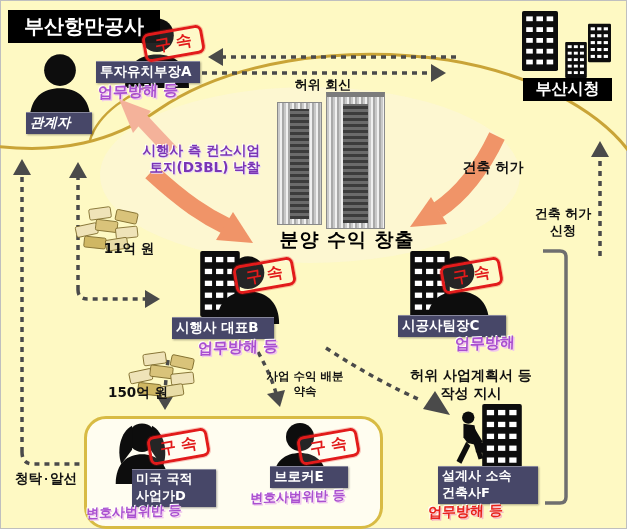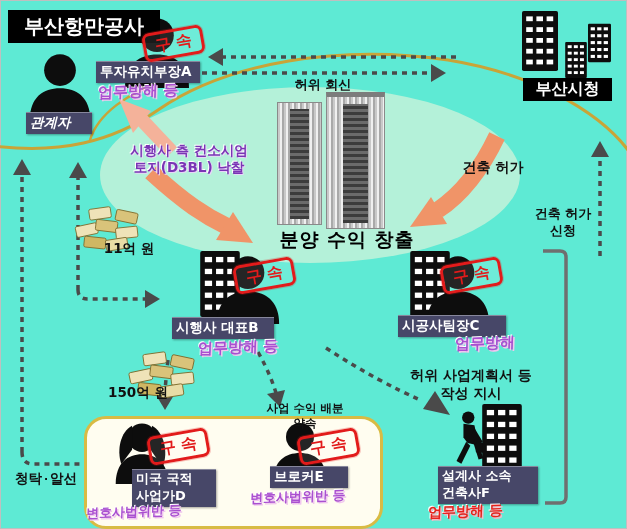--- a/index.html
+++ b/index.html
@@ -1,16 +1,16 @@
 <!DOCTYPE html>
 <html><head>
 <meta charset="utf-8">
 <style>
   html,body{margin:0;padding:0;background:#e8e8e8;font-family:"DejaVu Sans","Liberation Sans",sans-serif;}
-  .canvas{position:relative;width:627px;height:529px;background:#5eead4;overflow:hidden;
+  .canvas{position:relative;width:627px;height:529px;background:#fef9c3;overflow:hidden;
           box-shadow:0 0 0 1px #bfbfbf inset;}
   .abs{position:absolute;}
   .org-header{background:#000;color:#fff;font-weight:900;text-align:center;
               display:flex;align-items:center;justify-content:center;}
   .tag{background:#474768;color:#fff;font-weight:800;text-align:left;font-size:13.5px;
        line-height:1.3;padding:2px 4px;box-shadow:inset 0 1px 0 rgba(255,255,255,.35),1px 1px 2px rgba(0,0,0,.35);
        white-space:nowrap;z-index:6;}
   .stamp{border:3px solid #e21b1b;color:#e21b1b;font-weight:900;font-size:16px;
          letter-spacing:5px;padding:1px 4px 1px 9px;border-radius:7px;background:rgba(255,255,255,.10);
          transform:rotate(-10deg);z-index:7;white-space:nowrap;box-shadow:0 0 0 1px rgba(226,27,27,.25);}
@@ -170,21 +170,21 @@
   <svg class="abs icon" style="left:561px;top:42px;" width="30" height="36">
       <use href="#sym-bldg"></use>
     </svg>
   <svg class="abs icon" style="left:588px;top:8px;" width="23" height="70">
       <use href="#sym-bldg"></use>
     </svg>
   <div class="abs org-header" style="left:523px;top:78px;width:89px;height:23px;font-size:16px;z-index:5;">
     <span>부산시청</span>
   </div>
 
-  <div class="abs purple-label" style="left:118px;top:142px;width:142px;font-size:13.5px;">
+  <div class="abs purple-label" style="left:118px;top:142px;width:142px;font-size:13.5px;text-align:right;">
     <span>시행사 측 컨소시엄</span><br>
     <span>토지(D3BL) 낙찰</span>
   </div>
 
   <div class="abs flow-label" style="left:450px;top:158px;width:86px;font-size:14px;">
     <span>건축 허가</span>
   </div>
   <div class="abs flow-label" style="left:524px;top:206px;width:78px;font-size:13px;">
     <span>건축 허가</span><br>
     <span>신청</span>
@@ -240,21 +240,21 @@
     <span>업무방해</span>
   </div>
 
   <svg class="abs icon" style="left:120px;top:348px;" width="90" height="52">
       <use href="#sym-money"></use>
     </svg>
   <div class="abs flow-label" style="left:96px;top:384px;width:84px;font-size:13.5px;font-weight:900;">
     <span>150억 원</span>
   </div>
 
-  <div class="abs flow-label" style="left:250px;top:369px;width:110px;font-size:11.5px;margin-top:32px;">
+  <div class="abs flow-label" style="left:250px;top:369px;width:110px;font-size:11.5px;">
     <span>사업 수익 배분</span><br>
     <span>약속</span>
   </div>
 
   <div class="abs flow-label" style="left:406px;top:366px;width:130px;font-size:14px;">
     <span>허위 사업계획서 등</span><br>
     <span>작성 지시</span>
   </div>
 
   <div class="abs flow-label" style="left:4px;top:471px;width:84px;font-size:13.5px;font-weight:900;font-family:Liberation Mono, monospace;">

